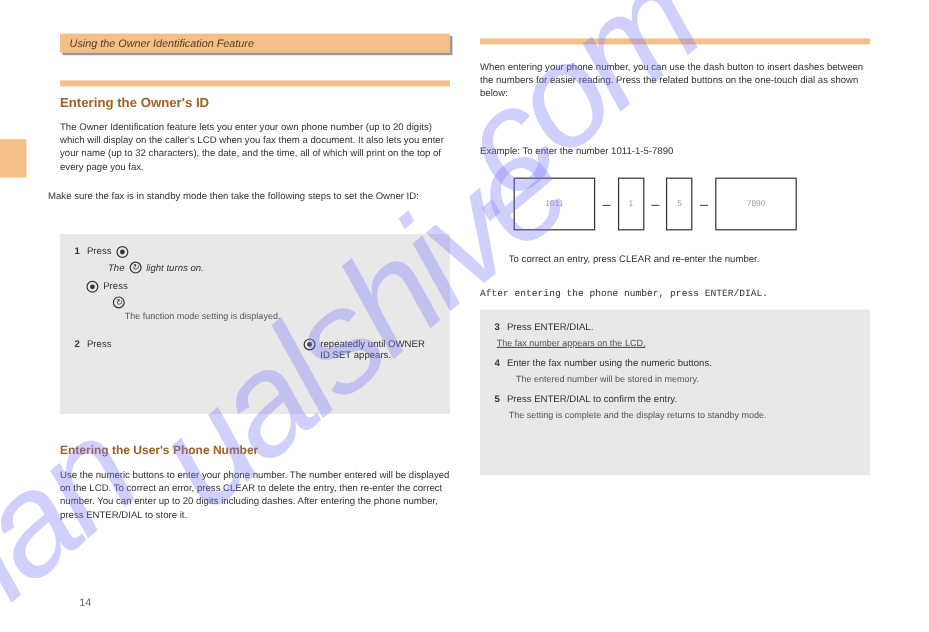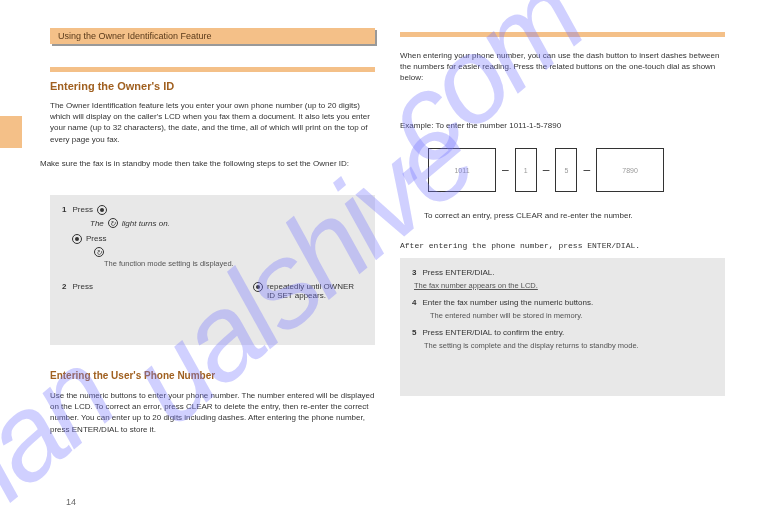--- a/index.html
+++ b/index.html
@@ -1,21 +1,21 @@
 <!DOCTYPE html>
 <html><head>
 <meta charset="utf-8">
 <style>
 * { margin: 0; padding: 0; box-sizing: border-box; }
 body { width: 774px; height: 527px; background: #fff; font-family: Arial, sans-serif; position: relative; font-size: 10px; color: #333; }
 .watermark { position: absolute; font-size: 120px; font-style: italic; color: rgba(120,120,255,0.35); transform: rotate(-40deg); pointer-events: none; z-index: 100; font-weight: 400; letter-spacing: -5px; }
 .wm1 { top: 10px; left: 350px; }
 .wm2 { top: 200px; left: 100px; }
 .wm3 { top: 380px; left: -100px; }
-.header-bar { position: absolute; top: 28px; left: 50px; width: 325px; height: 16px; background: #f4c088; box-shadow: 2px 2px 0 #999; display: flex; align-items: center; padding: 0 8px; font-size: 9px; color: #5a3a1a; }
+.header-bar { position: absolute; top: 28px; left: 50px; width: 325px; height: 16px; background: #f4c088; box-shadow: 2px 2px 0 #999; display: flex; align-items: center; padding: 0 8px; font-size: 9px; color: #5a3a1a; font-style: italic; }
 .thin-bar-left { position: absolute; top: 67px; left: 50px; width: 325px; height: 5px; background: #f4c088; }
 .thin-bar-right { position: absolute; top: 32px; left: 400px; width: 325px; height: 5px; background: #f4c088; }
 .side-tab { position: absolute; top: 116px; left: 0; width: 22px; height: 32px; background: #f4c088; }
 .section-title-left { position: absolute; top: 80px; left: 50px; font-size: 11px; font-weight: bold; color: #a06020; }
 .para-left-1 { position: absolute; top: 100px; left: 50px; width: 325px; font-size: 8px; line-height: 1.4; }
 .para-left-2 { position: absolute; top: 158px; left: 40px; width: 325px; font-size: 8px; line-height: 1.4; }
 .gray-box-left { position: absolute; top: 195px; left: 50px; width: 325px; height: 150px; background: #e8e8e8; padding: 10px 12px; font-size: 8px; }
 .gray-box-left .num { font-weight: bold; margin-right: 6px; }
 .gbl-row { display: flex; align-items: flex-start; margin-bottom: 3px; }
 .gbl-sub { margin-left: 28px; display: flex; align-items: center; margin-bottom: 2px; font-style: italic; }

